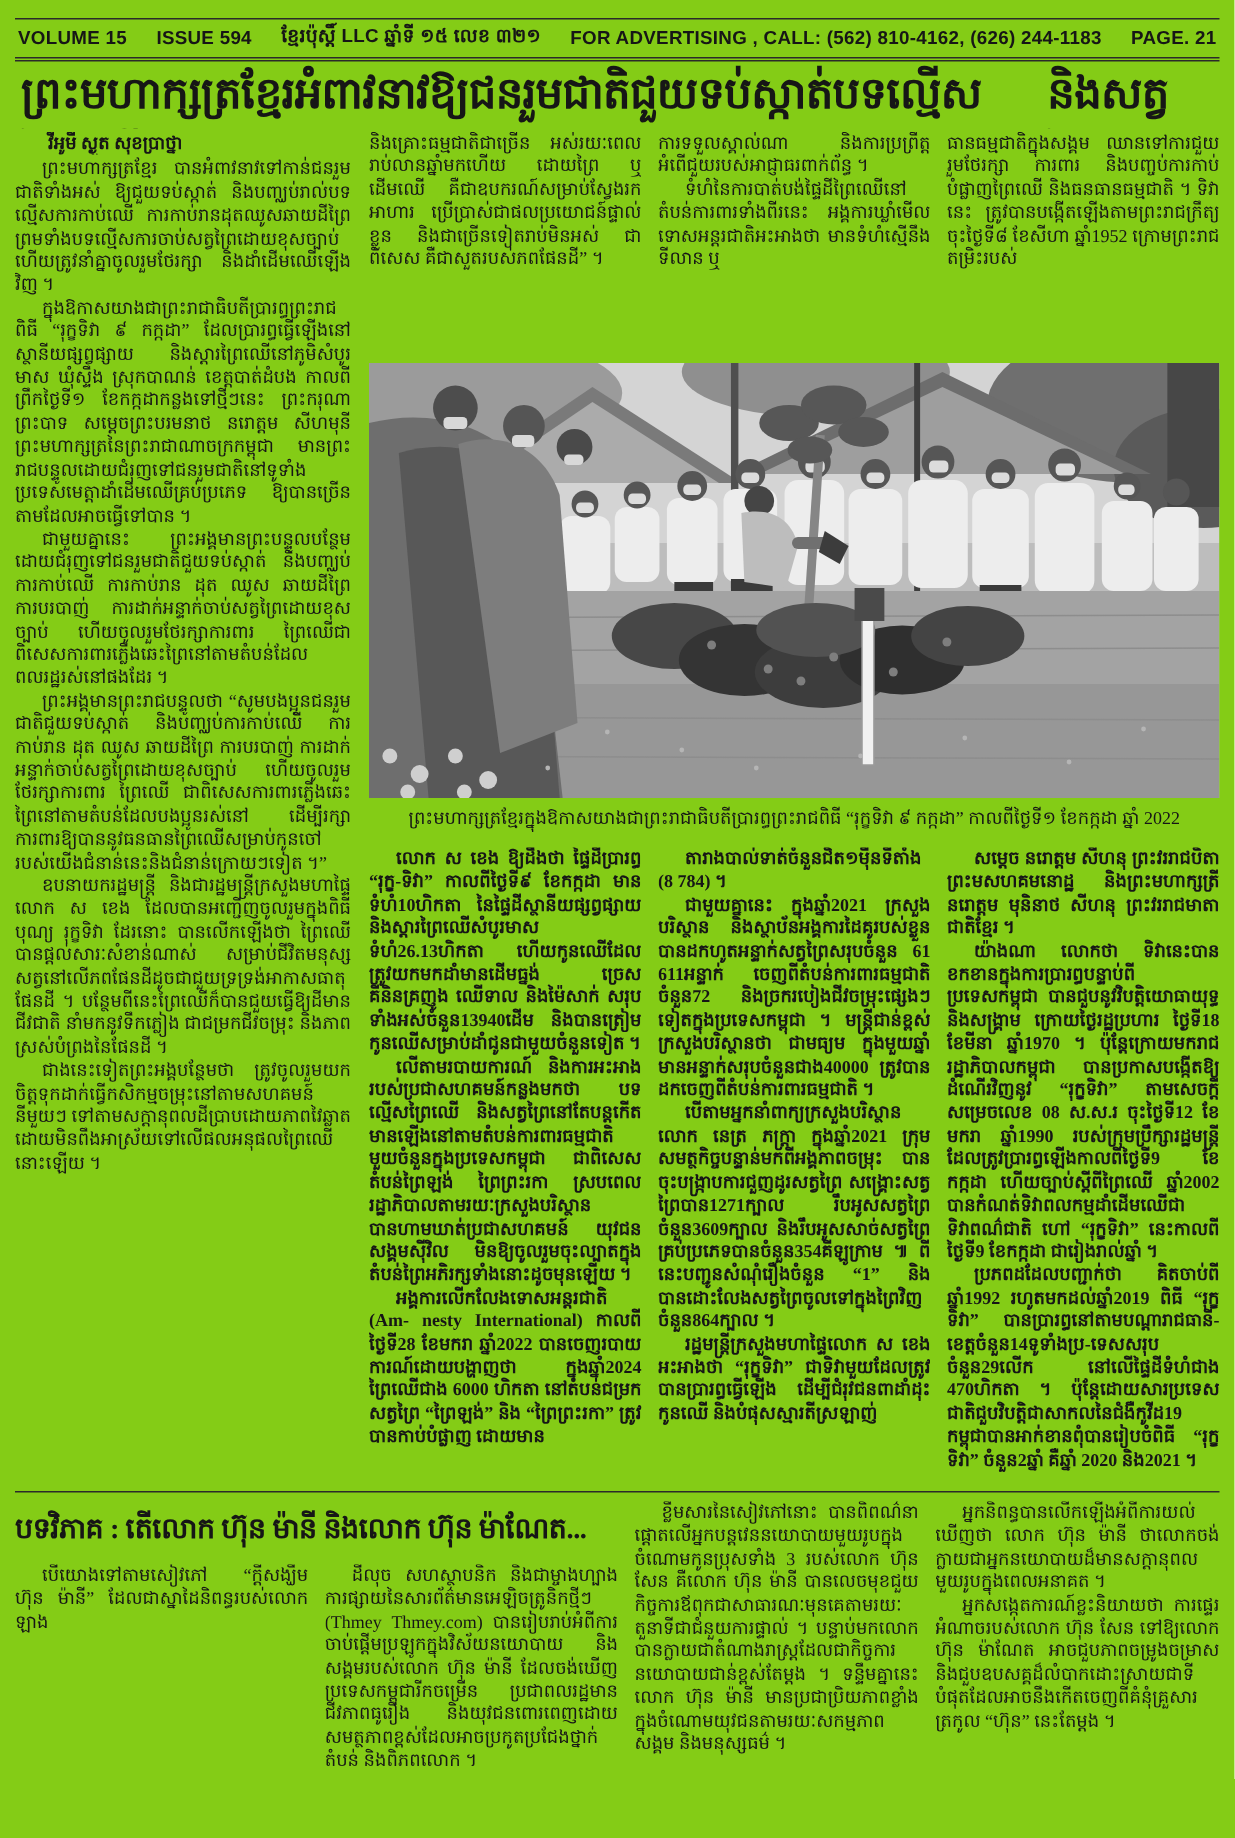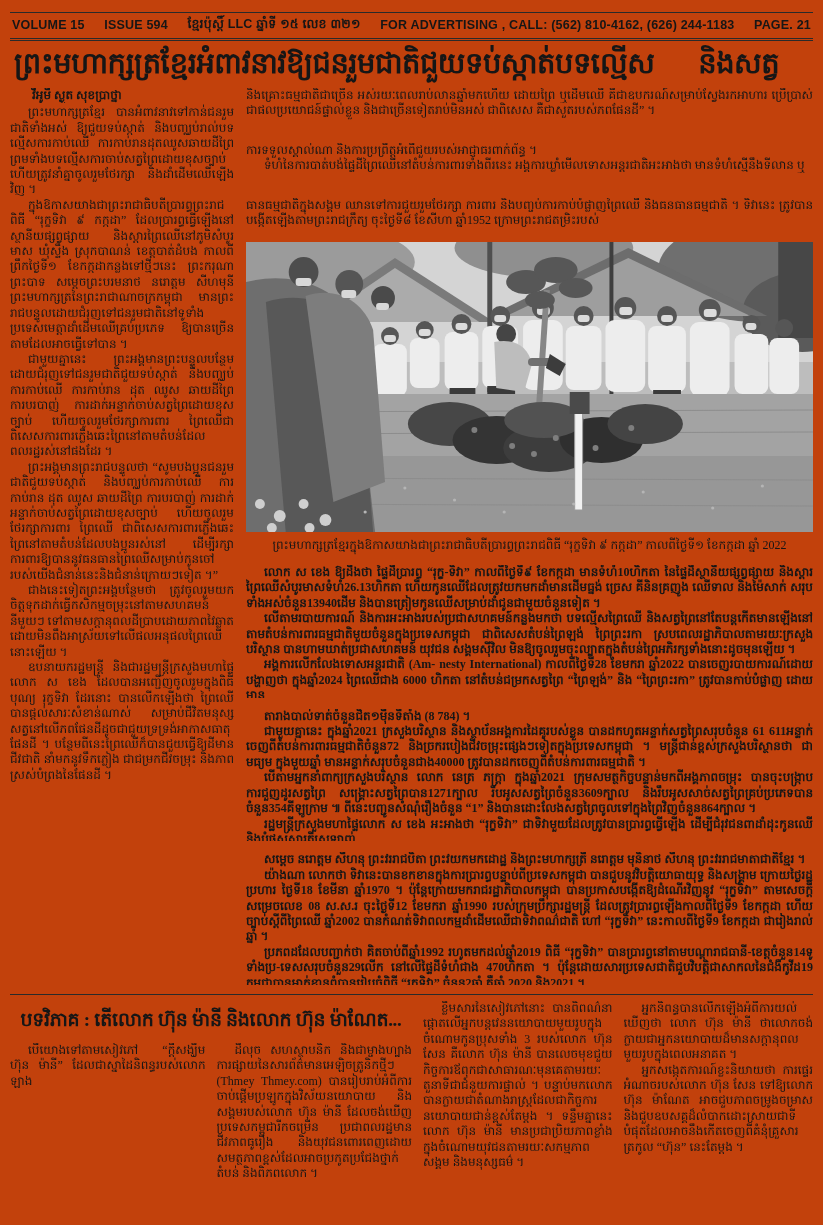--- a/index.html
+++ b/index.html
@@ -3,21 +3,21 @@
 <meta charset="utf-8">
 <style>
   * { box-sizing: border-box; margin: 0; padding: 0; }
   html, body { background: #ffffff; }
   body {
     width: 823px; height: 1225px;
     font-family: "Liberation Serif", "DejaVu Serif", serif;
     color: #161616;
     position: relative; overflow: hidden;
   }
-  .page { width: 823px; height: 1225px; padding: 12px 10px 0 10px; background: #c2410c; overflow: hidden; }
+  .page { width: 823px; height: 1225px; padding: 12px 10px 0 10px; background: #84cc16; overflow: hidden; }
 
   
   .masthead {
     border-top: 1px solid #2a2a2a;
     border-bottom: 3px double #2a2a2a;
     padding: 3px 2px 4px 2px;
     display: flex; align-items: center; justify-content: space-between;
     font-family: "Liberation Sans", sans-serif;
     font-weight: bold; font-size: 12.5px; letter-spacing: .2px;
     white-space: nowrap; overflow: hidden;
@@ -34,34 +34,34 @@
 
   
   .body-grid { display: flex; gap: 12px; height: 901px; overflow: hidden; margin-top: 2px; }
   .col { overflow: hidden; }
   .col p, .caption, .byline { font-size: 12px; line-height: 15.4px; }
   .col p { text-align: justify; text-indent: 18px; }
   .col-left { width: 224px; flex: 0 0 224px; height: 100%; }
   .byline { font-weight: bold; padding-left: 22px; margin-bottom: 2px; white-space: nowrap; overflow: hidden; }
 
   .right-zone { flex: 1 1 auto; display: flex; flex-direction: column; overflow: hidden; }
-  .strip { display: flex; gap: 11px; overflow: hidden; flex-direction: column; }
+  .strip { display: flex; gap: 11px; overflow: hidden; }
   .strip .col { flex: 1 1 0; height: 100%; }
   .strip-top { height: 154px; }
   .strip-top .col p:first-child { text-indent: 0; }
   .strip-bottom { height: 420px; font-weight: bold; }
 
   figure.photo { width: 100%; height: 290px; overflow: hidden; background: #bdbdbd; }
   figure.photo svg { display: block; width: 100%; height: 100%; }
   .caption { text-align: center; height: 33px; padding-top: 6px; overflow: hidden; white-space: nowrap; }
 
   
   .analysis { border-top: 1.5px solid #2a2a2a; margin-top: 5px; padding-top: 6px; display: flex; gap: 11px; height: 236px; overflow: hidden; }
   .analysis .half { width: 402px; flex: 0 0 402px; display: flex; flex-direction: column; overflow: hidden; }
-  .analysis-headline { font-weight: bold; font-size: 19px; line-height: 26px; text-align: center; height: 38px; overflow: hidden; padding-top: 6px; letter-spacing: -0.3px; }
+  .analysis-headline { font-weight: bold; font-size: 19px; line-height: 26px; text-align: left; height: 38px; overflow: hidden; padding-top: 6px; letter-spacing: -0.3px; }
   .analysis .two-cols { display: flex; gap: 11px; flex: 1 1 auto; overflow: hidden; margin-top: 4px; }
   .analysis .two-cols .col { flex: 1 1 0; }
   .analysis .col.single { flex: 1 1 0; }
 </style>
 </head>
 <body>
 
 <div class="page">
 
   <div class="masthead">
@@ -78,22 +78,22 @@
   </h1>
 
   <div class="body-grid">
 
     <div class="col col-left">
       <div class="byline">វីអូមី ស្ងួត សុខប្រាថ្នា</div>
       <p>ព្រះមហាក្សត្រខ្មែរ បានអំពាវនាវទៅកាន់ជនរួមជាតិទាំងអស់ ឱ្យជួយទប់ស្កាត់ និងបញ្ឈប់រាល់បទល្មើសការកាប់ឈើ ការកាប់រានដុតឈូសឆាយដីព្រៃ ព្រមទាំងបទល្មើសការចាប់សត្វព្រៃដោយខុសច្បាប់ ហើយត្រូវនាំគ្នាចូលរួមថែរក្សា និងដាំដើមឈើឡើងវិញ ។</p>
       <p>ក្នុងឱកាសយាងជាព្រះរាជាធិបតីប្រារព្ធព្រះរាជពិធី “រុក្ខទិវា ៩ កក្កដា” ដែលប្រារព្ធធ្វើឡើងនៅស្ថានីយផ្សព្វផ្សាយ និងស្ដារព្រៃឈើនៅភូមិសំបូរមាស ឃុំស្ទឹង ស្រុកបាណន់ ខេត្តបាត់ដំបង កាលពីព្រឹកថ្ងៃទី១ ខែកក្កដាកន្លងទៅថ្មីៗនេះ ព្រះករុណា ព្រះបាទ សម្ដេចព្រះបរមនាថ នរោត្ដម សីហមុនី ព្រះមហាក្សត្រនៃព្រះរាជាណាចក្រកម្ពុជា មានព្រះរាជបន្ទូលដោយជំរុញទៅជនរួមជាតិនៅទូទាំងប្រទេសមេត្តាដាំដើមឈើគ្រប់ប្រភេទ ឱ្យបានច្រើនតាមដែលអាចធ្វើទៅបាន ។</p>
       <p>ជាមួយគ្នានេះ ព្រះអង្គមានព្រះបន្ទូលបន្ថែមដោយជំរុញទៅជនរួមជាតិជួយទប់ស្កាត់ និងបញ្ឈប់ការកាប់ឈើ ការកាប់រាន ដុត ឈូស ឆាយដីព្រៃ ការបរបាញ់ ការដាក់អន្ទាក់ចាប់សត្វព្រៃដោយខុសច្បាប់ ហើយចូលរួមថែរក្សាការពារ ព្រៃឈើជាពិសេសការពារភ្លើងឆេះព្រៃនៅតាមតំបន់ដែលពលរដ្ឋរស់នៅផងដែរ ។</p>
       <p>ព្រះអង្គមានព្រះរាជបន្ទូលថា “សូមបងប្អូនជនរួមជាតិជួយទប់ស្កាត់ និងបញ្ឈប់ការកាប់ឈើ ការកាប់រាន ដុត ឈូស ឆាយដីព្រៃ ការបរបាញ់ ការដាក់អន្ទាក់ចាប់សត្វព្រៃដោយខុសច្បាប់ ហើយចូលរួមថែរក្សាការពារ ព្រៃឈើ ជាពិសេសការពារភ្លើងឆេះព្រៃនៅតាមតំបន់ដែលបងប្អូនរស់នៅ ដើម្បីរក្សាការពារឱ្យបាននូវធនធានព្រៃឈើសម្រាប់កូនចៅរបស់យើងជំនាន់នេះនិងជំនាន់ក្រោយៗទៀត ។”</p>
+      <p>ឧបនាយករដ្ឋមន្ត្រី និងជារដ្ឋមន្ត្រីក្រសួងមហាផ្ទៃលោក ស ខេង ដែលបានអញ្ជើញចូលរួមក្នុងពិធីបុណ្យ រុក្ខទិវា ដែរនោះ បានលើកឡើងថា ព្រៃឈើ បានផ្ដល់សារៈសំខាន់ណាស់ សម្រាប់ជីវិតមនុស្ស សត្វនៅលើភពផែនដីដូចជាជួយទ្រទ្រង់អាកាសធាតុផែនដី ។ បន្ថែមពីនេះព្រៃឈើក៏បានជួយធ្វើឱ្យដីមានជីវជាតិ នាំមកនូវទឹកភ្លៀង ជាជម្រកជីវចម្រុះ និងភាពស្រស់បំព្រងនៃផែនដី ។</p>
       <p>ជាងនេះទៀតព្រះអង្គបន្ថែមថា ត្រូវចូលរួមយកចិត្តទុកដាក់ធ្វើកសិកម្មចម្រុះនៅតាមសហគមន៍នីមួយៗ ទៅតាមសក្ដានុពលដីប្រាបដោយភាពវៃឆ្លាត ដោយមិនពឹងអាស្រ័យទៅលើផលអនុផលព្រៃឈើនោះឡើយ ។</p>
-      <p>ឧបនាយករដ្ឋមន្ត្រី និងជារដ្ឋមន្ត្រីក្រសួងមហាផ្ទៃលោក ស ខេង ដែលបានអញ្ជើញចូលរួមក្នុងពិធីបុណ្យ រុក្ខទិវា ដែរនោះ បានលើកឡើងថា ព្រៃឈើ បានផ្ដល់សារៈសំខាន់ណាស់ សម្រាប់ជីវិតមនុស្ស សត្វនៅលើភពផែនដីដូចជាជួយទ្រទ្រង់អាកាសធាតុផែនដី ។ បន្ថែមពីនេះព្រៃឈើក៏បានជួយធ្វើឱ្យដីមានជីវជាតិ នាំមកនូវទឹកភ្លៀង ជាជម្រកជីវចម្រុះ និងភាពស្រស់បំព្រងនៃផែនដី ។</p>
     </div>
 
     <div class="right-zone">
 
       <div class="strip strip-top">
         <div class="col">
           <p>និងគ្រោះធម្មជាតិជាច្រើន អស់រយៈពេលរាប់លានឆ្នាំមកហើយ ដោយព្រៃ ឬដើមឈើ គឺជាឧបករណ៍សម្រាប់ស្វែងរកអាហារ ប្រើប្រាស់ជាផលប្រយោជន៍ផ្ទាល់ខ្លួន និងជាច្រើនទៀតរាប់មិនអស់ ជាពិសេស គឺជាសួតរបស់ភពផែនដី” ។</p>
         </div>
         <div class="col">
           <p>ការទទួលស្គាល់ណា និងការប្រព្រឹត្តអំពើជួយរបស់អាជ្ញាធរពាក់ព័ន្ធ ។</p>
@@ -257,21 +257,21 @@
           <p>លើតាមរបាយការណ៍ និងការអះអាងរបស់ប្រជាសហគមន៍កន្លងមកថា បទល្មើសព្រៃឈើ និងសត្វព្រៃនៅតែបន្តកើតមានឡើងនៅតាមតំបន់ការពារធម្មជាតិមួយចំនួនក្នុងប្រទេសកម្ពុជា ជាពិសេសតំបន់ព្រៃឡង់ ព្រៃព្រះរកា ស្របពេលរដ្ឋាភិបាលតាមរយៈក្រសួងបរិស្ថាន បានហាមឃាត់ប្រជាសហគមន៍ យុវជន សង្គមស៊ីវិល មិនឱ្យចូលរួមចុះល្បាតក្នុងតំបន់ព្រៃអភិរក្សទាំងនោះដូចមុនឡើយ ។</p>
           <p>អង្គការលើកលែងទោសអន្តរជាតិ (Am- nesty International) កាលពីថ្ងៃទី28 ខែមករា ឆ្នាំ2022 បានចេញរបាយការណ៍ដោយបង្ហាញថា ក្នុងឆ្នាំ2024 ព្រៃឈើជាង 6000 ហិកតា នៅតំបន់ជម្រកសត្វព្រៃ “ព្រៃឡង់” និង “ព្រៃព្រះរកា” ត្រូវបានកាប់បំផ្លាញ ដោយមាន</p>
         </div>
         <div class="col">
           <p>តារាងបាល់ទាត់ចំនួនជិត១ម៉ឺនទីតាំង (8 784) ។</p>
           <p>ជាមួយគ្នានេះ ក្នុងឆ្នាំ2021 ក្រសួងបរិស្ថាន និងស្ថាប័នអង្គការដៃគូរបស់ខ្លួន បានដកហូតអន្ទាក់សត្វព្រៃសរុបចំនួន 61 611អន្ទាក់ ចេញពីតំបន់ការពារធម្មជាតិចំនួន72 និងច្រករបៀងជីវចម្រុះផ្សេងៗទៀតក្នុងប្រទេសកម្ពុជា ។ មន្ត្រីជាន់ខ្ពស់ក្រសួងបរិស្ថានថា ជាមធ្យម ក្នុងមួយឆ្នាំ មានអន្ទាក់សរុបចំនួនជាង40000 ត្រូវបានដកចេញពីតំបន់ការពារធម្មជាតិ ។</p>
           <p>បើតាមអ្នកនាំពាក្យក្រសួងបរិស្ថាន លោក នេត្រ ភក្ត្រា ក្នុងឆ្នាំ2021 ក្រុមសមត្ថកិច្ចបន្ទាន់មកពីអង្គភាពចម្រុះ បានចុះបង្ក្រាបការជួញដូរសត្វព្រៃ សង្គ្រោះសត្វព្រៃបាន1271ក្បាល រឹបអូសសត្វព្រៃចំនួន3609ក្បាល និងរឹបអូសសាច់សត្វព្រៃគ្រប់ប្រភេទបានចំនួន354គីឡូក្រាម ៕ ពីនេះបញ្ជូនសំណុំរឿងចំនួន “1” និងបានដោះលែងសត្វព្រៃចូលទៅក្នុងព្រៃវិញចំនួន864ក្បាល ។</p>
           <p>រដ្ឋមន្ត្រីក្រសួងមហាផ្ទៃលោក ស ខេង អះអាងថា “រុក្ខទិវា” ជាទិវាមួយដែលត្រូវបានប្រារព្ធធ្វើឡើង ដើម្បីជំរុវជនពាដាំដុះកូនឈើ និងបំផុសស្មារតីស្រឡាញ់</p>
         </div>
         <div class="col">
-          <p>សម្ដេច នរោត្ដម សីហនុ ព្រះវររាជបិតា ព្រះវយកមកដោដ្ឋ និងព្រះមហាក្សត្រី នរោត្ដម មុនិនាថ សីហនុ ព្រះវររាជមាតាជាតិខ្មែរ ។</p>
+          <p>សម្ដេច នរោត្ដម សីហនុ ព្រះវររាជបិតា ព្រះមសហគមនោដ្ឋ និងព្រះមហាក្សត្រី នរោត្ដម មុនិនាថ សីហនុ ព្រះវររាជមាតាជាតិខ្មែរ ។</p>
           <p>យ៉ាងណា លោកថា ទិវានេះបានខកខានក្នុងការប្រារព្ធបន្ទាប់ពីប្រទេសកម្ពុជា បានជួបនូវវិបត្តិយោធាយុទ្ធ និងសង្គ្រាម ក្រោយថ្ងៃរដ្ឋប្រហារ ថ្ងៃទី18 ខែមីនា ឆ្នាំ1970 ។ ប៉ុន្តែក្រោយមករាជរដ្ឋាភិបាលកម្ពុជា បានប្រកាសបង្កើតឱ្យដំណើរវិញនូវ “រុក្ខទិវា” តាមសេចក្ដីសម្រេចលេខ 08 ស.ស.រ ចុះថ្ងៃទី12 ខែមករា ឆ្នាំ1990 របស់ក្រុមប្រឹក្សារដ្ឋមន្ត្រី ដែលត្រូវប្រារព្ធឡើងកាលពីថ្ងៃទី9 ខែកក្កដា ហើយច្បាប់ស្ដីពីព្រៃឈើ ឆ្នាំ2002 បានកំណត់ទិវាពលកម្មដាំដើមឈើជាទិវាពណ៌ជាតិ ហៅ “រុក្ខទិវា” នេះកាលពីថ្ងៃទី9 ខែកក្កដា ជារៀងរាល់ឆ្នាំ ។</p>
           <p>ប្រភពដដែលបញ្ជាក់ថា គិតចាប់ពីឆ្នាំ1992 រហូតមកដល់ឆ្នាំ2019 ពិធី “រុក្ខទិវា” បានប្រារព្ធនៅតាមបណ្ដារាជធានី-ខេត្តចំនួន14ទូទាំងប្រ-ទេសសរុបចំនួន29លើក នៅលើផ្ទៃដីទំហំជាង 470ហិកតា ។ ប៉ុន្តែដោយសារប្រទេសជាតិជួបវិបត្តិជាសាកលនៃជំងឺកូវីដ19 កម្ពុជាបានអាក់ខានពុំបានរៀបចំពិធី “រុក្ខទិវា” ចំនួន2ឆ្នាំ គឺឆ្នាំ 2020 និង2021 ។</p>
         </div>
       </div>
 
     </div>
   </div>
 
   <section class="analysis">
     <div class="half">

